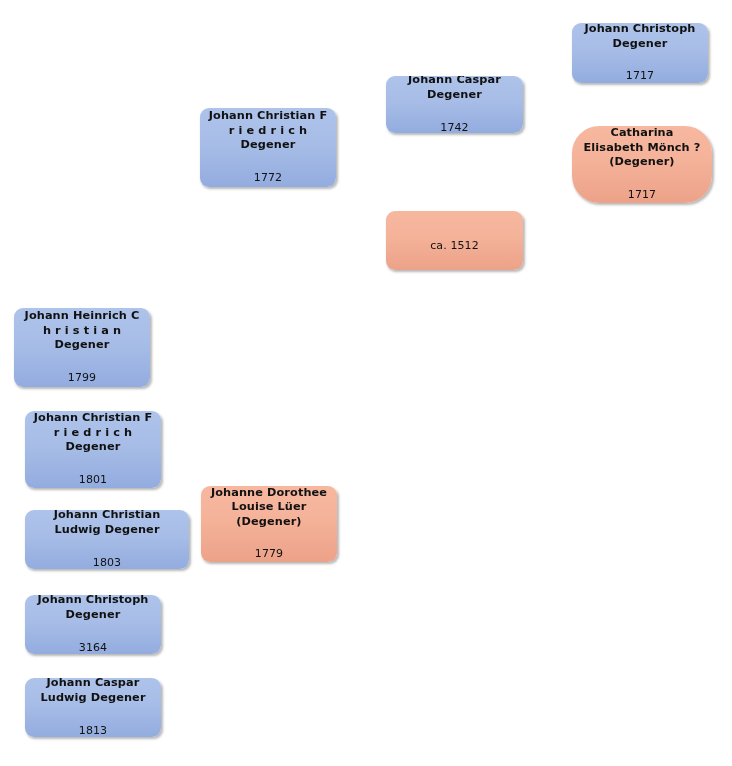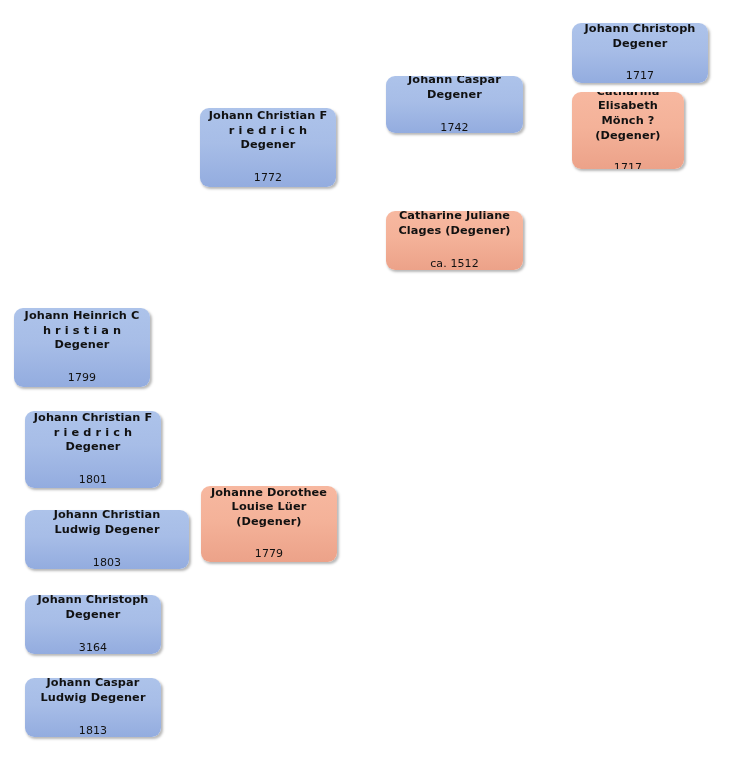--- a/index.html
+++ b/index.html
@@ -68,34 +68,32 @@
 </style>
 </head>
 <body>
 
 <div id="tree-canvas">
     <div class="person-box male" style="left: 572px; top: 23px; width: 136px; height: 60px;">
       <div class="person-name">Johann Christoph
 Degener</div>
       <div class="person-date">1717</div>
     </div>
-    <div class="person-box female" style="left: 572px; top: 92px; width: 112px; height: 77px;">
+    <div class="person-box female" style="left: 572px; top: 126px; width: 140px; height: 77px; border-radius: 27px;">
       <div class="person-name">Catharina
 Elisabeth Mönch ?
 (Degener)</div>
       <div class="person-date">1717</div>
     </div>
     <div class="person-box male" style="left: 386px; top: 76px; width: 137px; height: 57px;">
       <div class="person-name">Johann Caspar
 Degener</div>
       <div class="person-date">1742</div>
     </div>
     <div class="person-box female" style="left: 386px; top: 211px; width: 137px; height: 59px;">
-      <div class="person-name">Catharine Juliane
-Clages (Degener)</div>
       <div class="person-date">ca. 1512</div>
     </div>
     <div class="person-box male" style="left: 200px; top: 108px; width: 136px; height: 79px;">
       <div class="person-name">Johann Christian F
 r i e d r i c h
 Degener</div>
       <div class="person-date">1772</div>
     </div>
     <div class="person-box female" style="left: 201px; top: 486px; width: 136px; height: 76px; justify-content: center;">
       <div class="person-name">Johanne Dorothee

